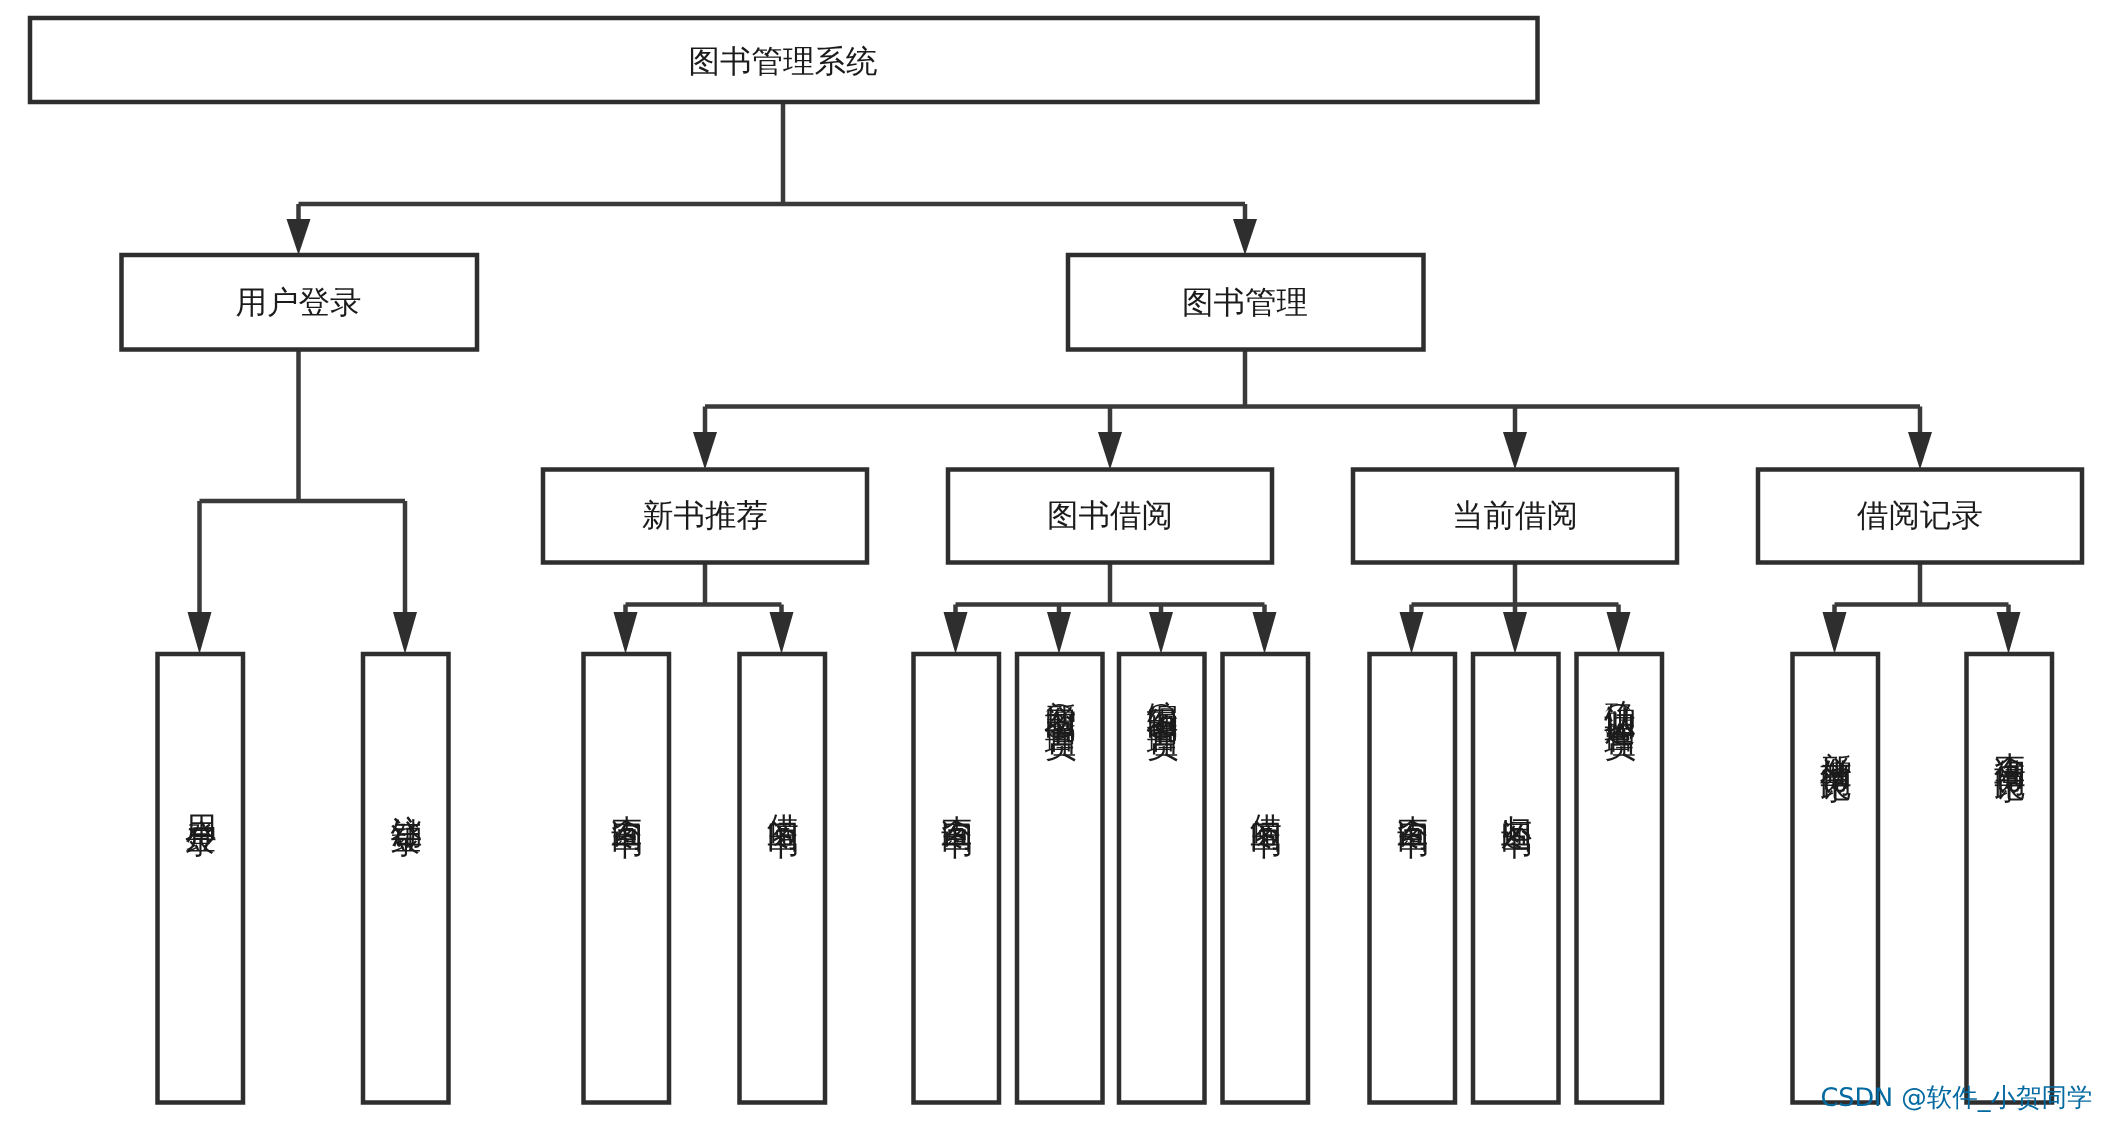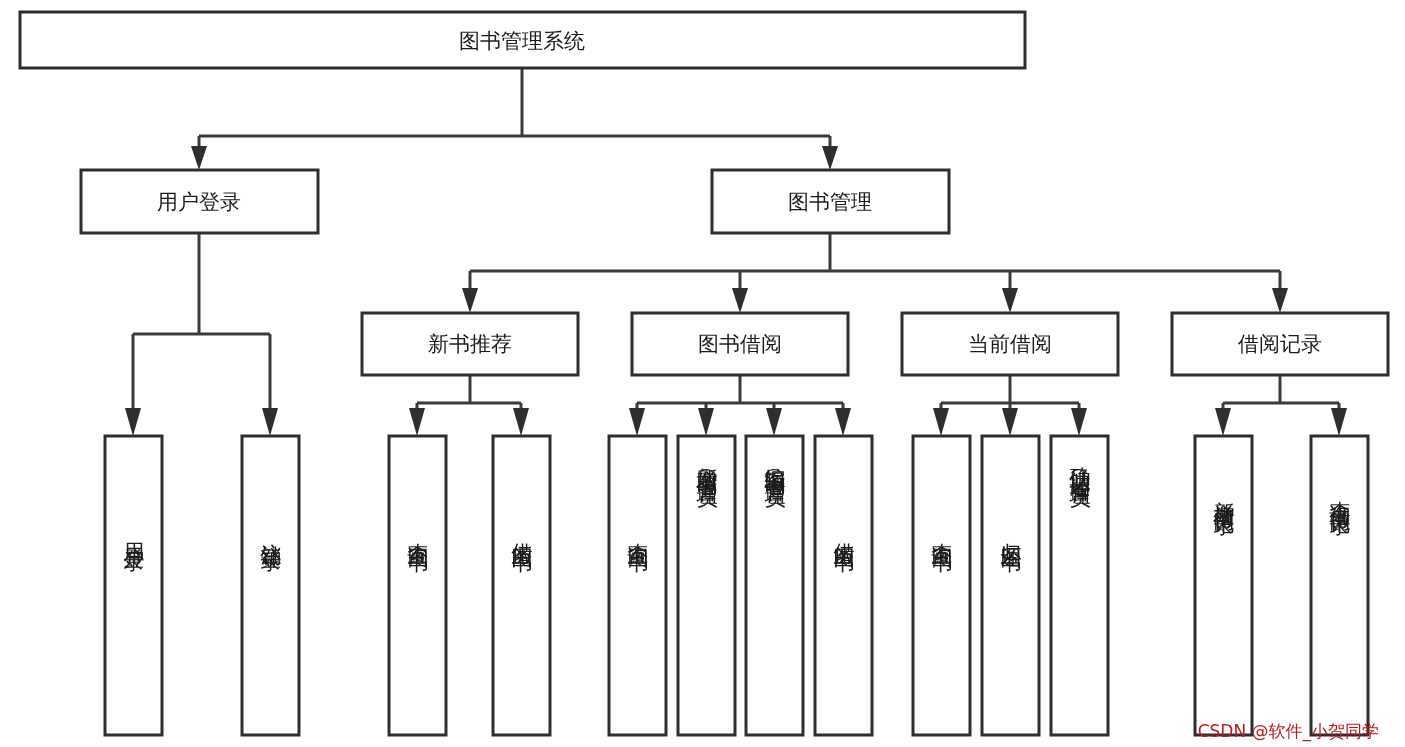--- a/index.html
+++ b/index.html
@@ -64,25 +64,25 @@
     text-orientation: upright;
     font-family: "DejaVu Sans", "Liberation Sans", sans-serif;
     font-size: 21px;
     line-height: 1;
     color: #1b1b1b;
     letter-spacing: 3px;
     white-space: nowrap;
   }
   .watermark {
     position: absolute;
-    right: 26px;
+    right: 10px;
     bottom: 4px;
     font-family: "DejaVu Sans", "Liberation Sans", sans-serif;
     font-size: 17px;
-    color: #b91c1c;
+    color: #0369a1;
     white-space: nowrap;
     pointer-events: none;
   }
 </style>
 </head>
 <body>
 
 <div id="diagram-root">
 
   <svg id="flowchart" viewBox="0 0 1405 747">

